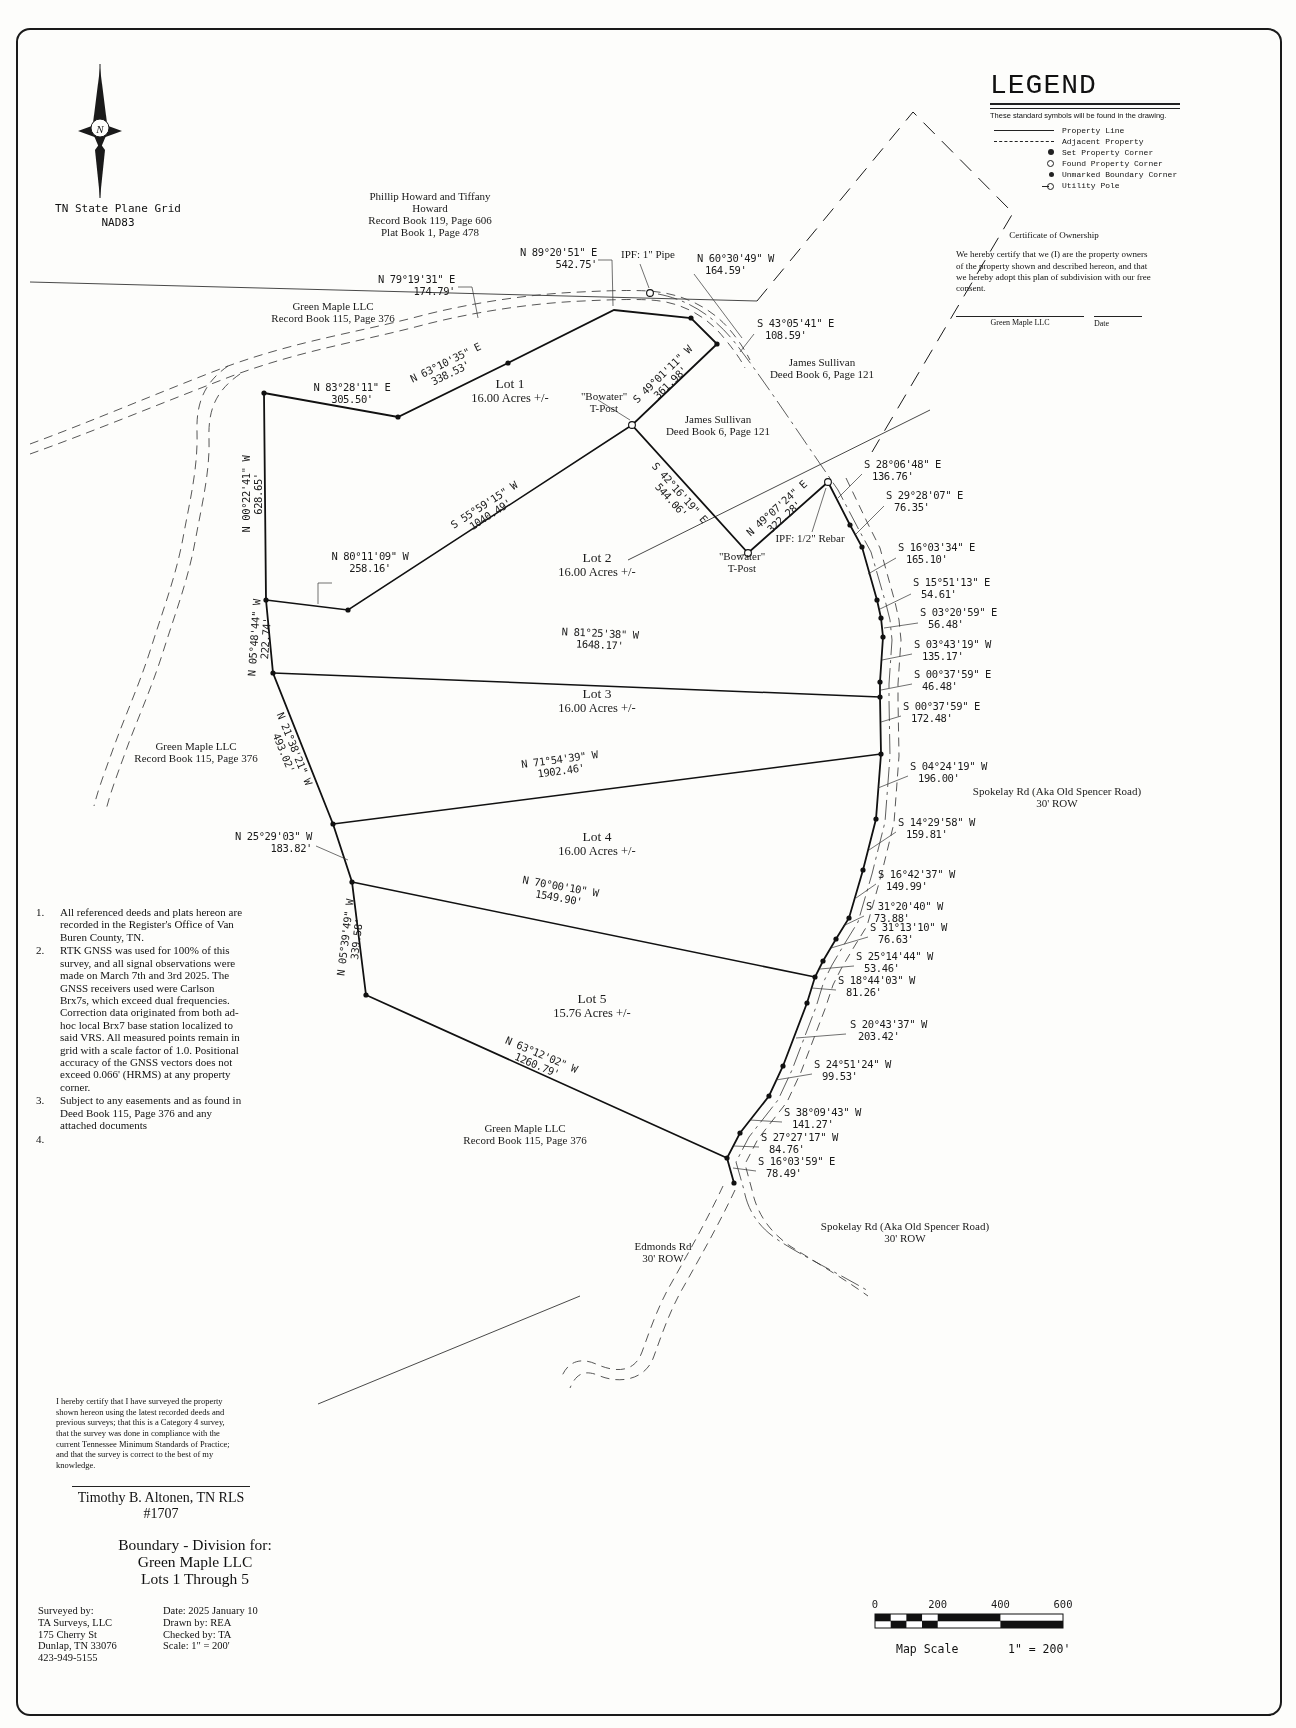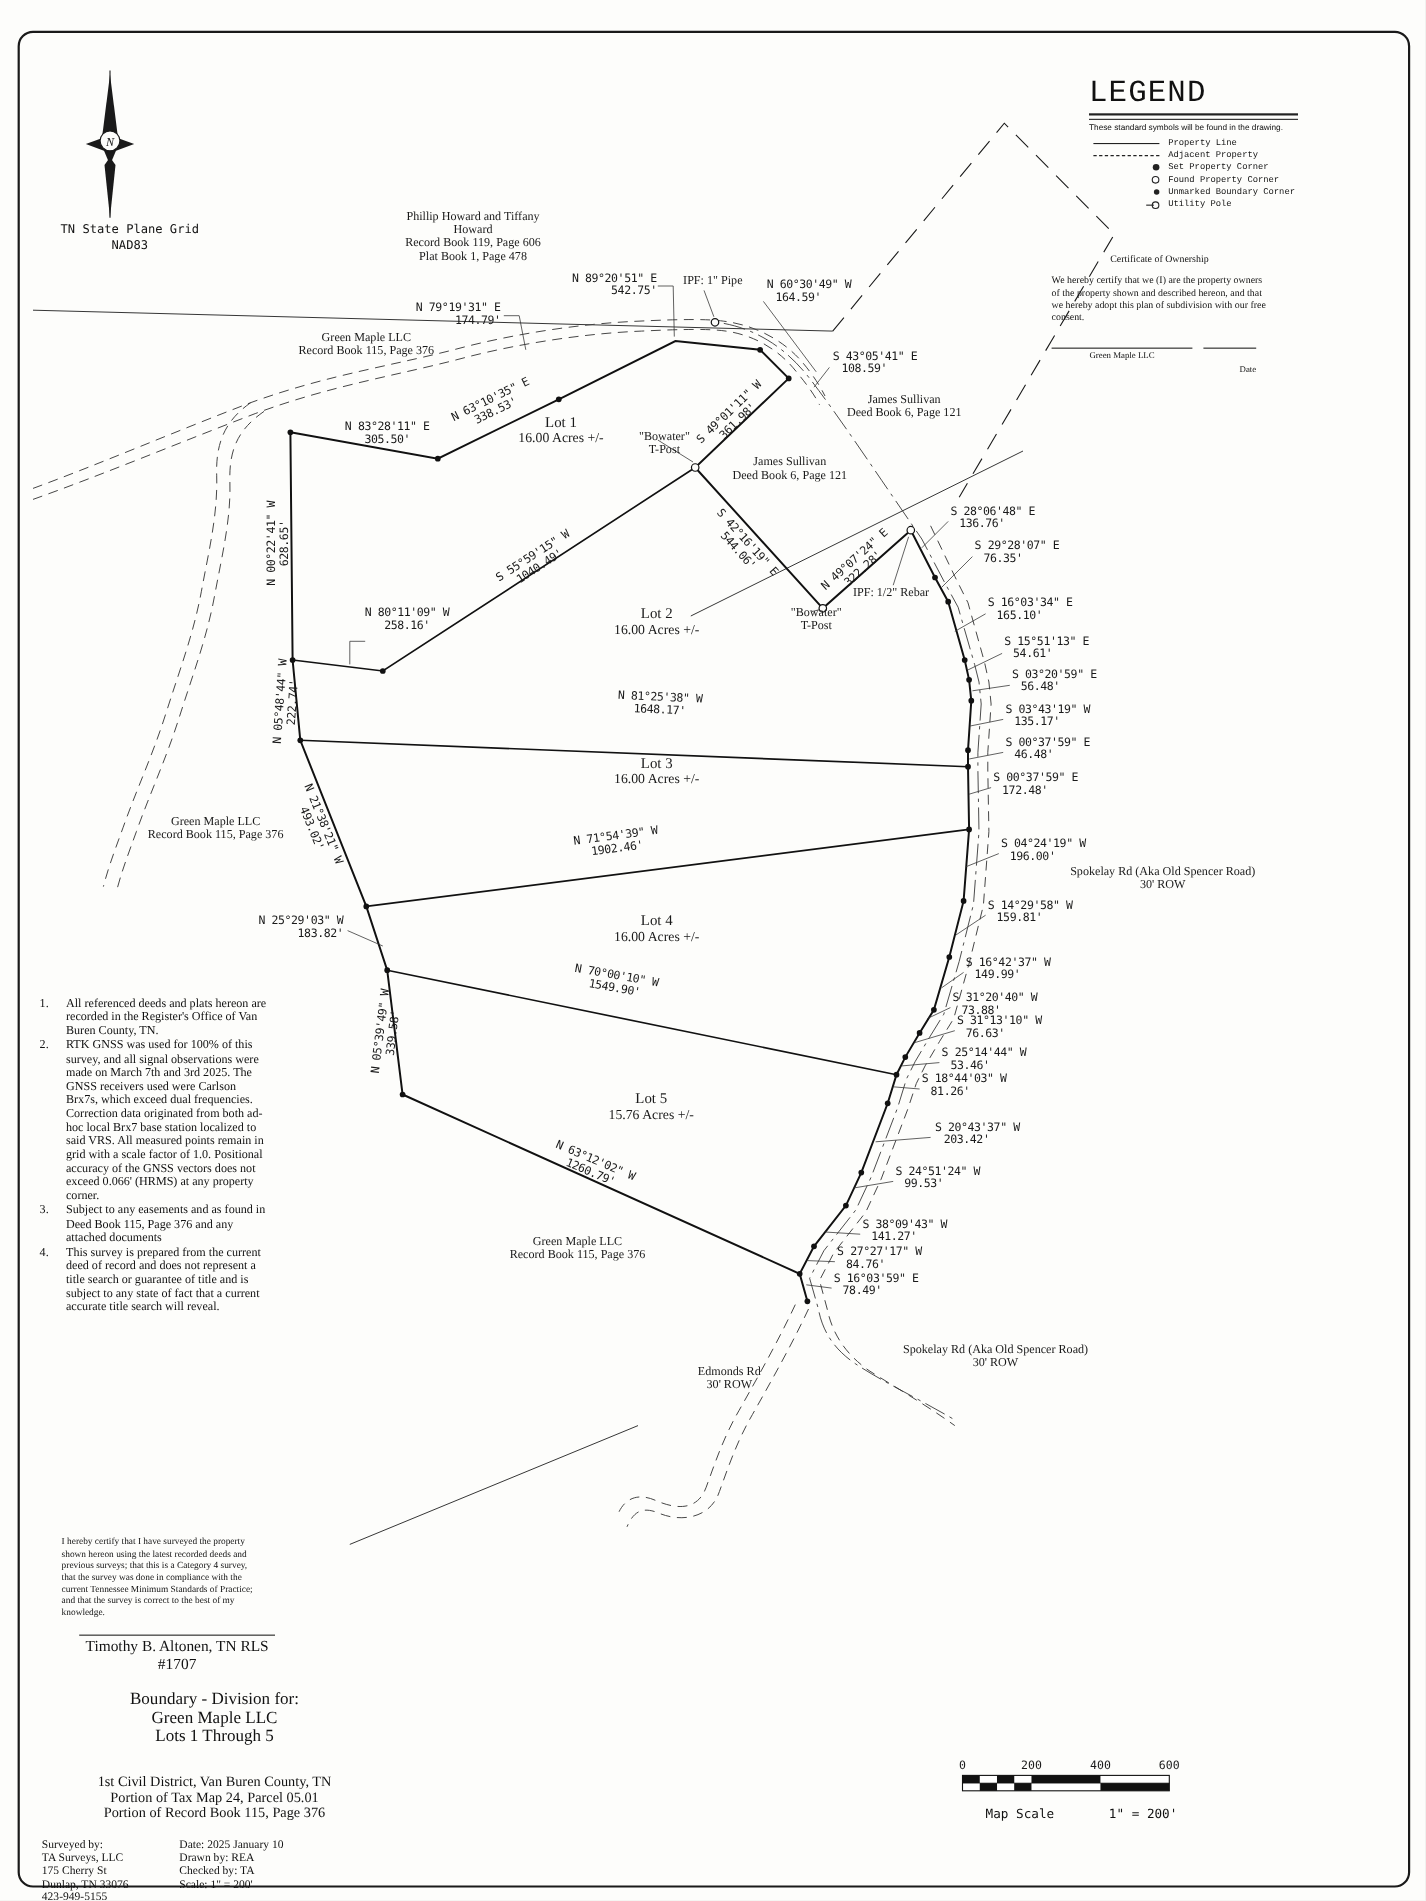--- a/index.html
+++ b/index.html
@@ -27,21 +27,21 @@
   .sym-odot{width:5px;height:5px;border-radius:50%;border:1px solid #222;background:#fff;}
   .sym-dot2{width:5px;height:5px;border-radius:50%;background:#222;}
   .sym-pole{position:relative;width:12px;height:7px;}
   .sym-pole i{position:absolute;right:0;top:1px;width:5px;height:5px;border:1px solid #222;border-radius:50%;}
   .sym-pole b{position:absolute;left:0;top:4px;width:7px;border-top:1px solid #222;}
   
   .cert-own{left:956px;top:230px;width:196px;font-size:9px;line-height:1.25;}
   .cert-own .t{margin-bottom:8px;text-align:center;}
   .sig-row{display:flex;margin-top:22px;}
   .sig1{width:128px;border-top:1px solid #222;font-size:8px;text-align:center;padding-top:1px;}
-  .sig2{width:48px;border-top:1px solid #222;font-size:8px;text-align:right;padding-top:14px;margin-left:10px;font-family:Liberation Serif, serif;}
+  .sig2{width:48px;border-top:1px solid #222;font-size:8px;text-align:left;padding-top:2px;margin-left:10px;font-family:Liberation Serif, serif;}
   
   .notes{left:36px;top:906px;width:206px;font-size:11px;line-height:1.13;}
   .note-row{display:flex;margin-bottom:1px;}
   .note-num{width:24px;flex:none;}
   
   .surv-cert{left:56px;top:1396px;width:180px;font-size:8.5px;line-height:1.25;}
   .surv-sig{left:72px;top:1486px;width:178px;border-top:1px solid #222;text-align:center;font-size:14px;padding-top:3px;}
   
   .title-block{left:30px;top:1536px;width:330px;text-align:center;}
   .tb-1{font-size:15.5px;line-height:1.1;}
@@ -278,36 +278,30 @@
     <div class="note-row">
         <span class="note-num">2.</span>
         <span>RTK GNSS was used for 100% of this survey, and all signal observations were made on March 7th and 3rd 2025. The GNSS receivers used were Carlson Brx7s, which exceed dual frequencies. Correction data originated from both ad-hoc local Brx7 base station localized to said VRS. All measured points remain in grid with a scale factor of 1.0. Positional accuracy of the GNSS vectors does not exceed 0.066' (HRMS) at any property corner.</span>
       </div>
     <div class="note-row">
         <span class="note-num">3.</span>
         <span>Subject to any easements and  as found in Deed Book 115, Page 376 and any attached documents</span>
       </div>
     <div class="note-row">
         <span class="note-num">4.</span>
-        <span>This survey is prepared from the current deed of record and does not represent a title search or guarantee of title and is subject to any state of fact that a current accurate title search will reveal.</span>
       </div>
   </div>
 
   <div class="abs surv-cert">I hereby certify that I have surveyed the property shown hereon using the latest recorded deeds and previous surveys; that this is a Category 4 survey, that the survey was done in compliance with the current Tennessee Minimum Standards of Practice; and that the survey is correct to the best of my knowledge.</div>
   <div class="abs surv-sig">Timothy B. Altonen, TN RLS #1707</div>
 
   <div class="abs title-block">
     <div class="tb-1">Boundary - Division for:</div>
     <div class="tb-1">Green Maple LLC</div>
     <div class="tb-1">Lots 1 Through 5</div>
-    <div class="tb-loc">
-      <div>1st Civil District, Van Buren County, TN</div>
-      <div>Portion of Tax Map 24, Parcel 05.01</div>
-      <div>Portion of Record Book 115, Page 376</div>
-    </div>
     <div class="tb-cols">
       <div class="tb-col1">
         <div>Surveyed by:</div>
         <div>TA Surveys, LLC</div>
         <div>175 Cherry St</div>
         <div>Dunlap, TN 33076</div>
         <div>423-949-5155</div>
       </div>
       <div class="tb-col2">
         <div>Date: 2025 January 10</div>

